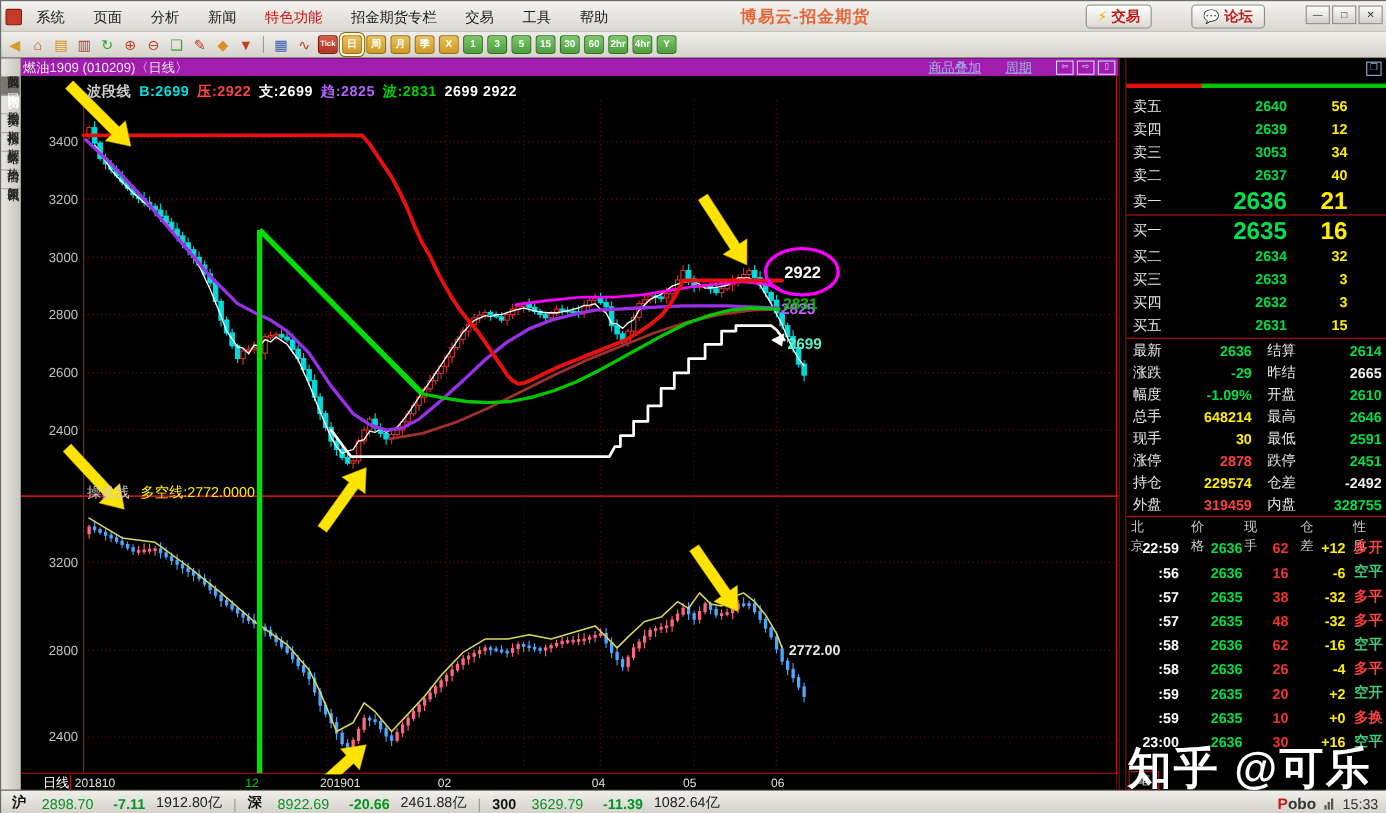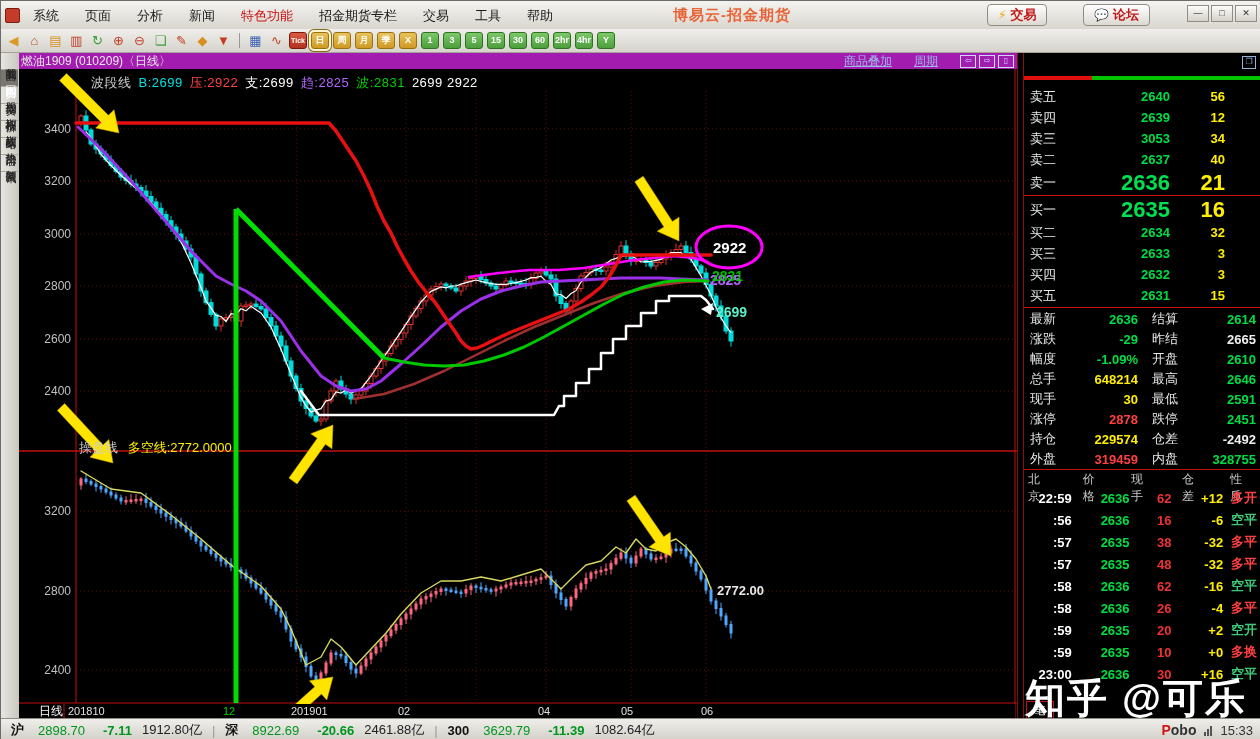--- a/index.html
+++ b/index.html
@@ -38,21 +38,21 @@
     padding:6px 0;text-align:center;border-bottom:1px solid #a9a69e;letter-spacing:1px;}
   .side-tab.active{background:#79766f;color:#fff;}
   
   #chart{left:18px;top:52px;width:998px;height:665px;background:#000;}
   #chart-titlebar{left:0;top:0;width:998px;height:16px;background:#a21caf;border-bottom:1px solid #7c0f0f;
     color:#e8e8e8;font-size:12px;display:flex;align-items:center;}
   #chart-symbol{margin-left:2px;}
   .ov-link{color:#9db8e8;text-decoration:underline;font-size:12px;margin-right:22px;}
   .pg-ico{width:14px;height:11px;border:1px solid #cfd6ff;color:#cfd6ff;font-size:8px;line-height:10px;
     text-align:center;margin-right:3px;}
-  #ind-main{left:72px;top:21px;font-size:13px;letter-spacing:.5px;}
+  #ind-main{left:60px;top:21px;font-size:13px;letter-spacing:.5px;font-weight:bold;}
   #ind-main span{margin-right:7px;}
   #ind-sub{left:60px;top:386px;font-size:13px;}
   #chart-svg{left:0;top:16px;}
   
   #gap{left:1016px;top:52px;width:6px;height:665px;background:#000;border-left:1px solid #7c0f0f;}
   #panel{left:1022px;top:52px;width:236px;height:665px;background:#000;border-left:1px solid #8d1010;}
   #panel-title{left:0;top:0;width:236px;height:23px;text-align:center;color:#ffe92c;font-size:18px;
     font-weight:bold;letter-spacing:1px;}
   #panel-winico{right:4px;top:3px;width:12px;height:11px;border:1px solid #9bb0d8;color:#9bb0d8;
     font-size:8px;line-height:10px;text-align:center;}

